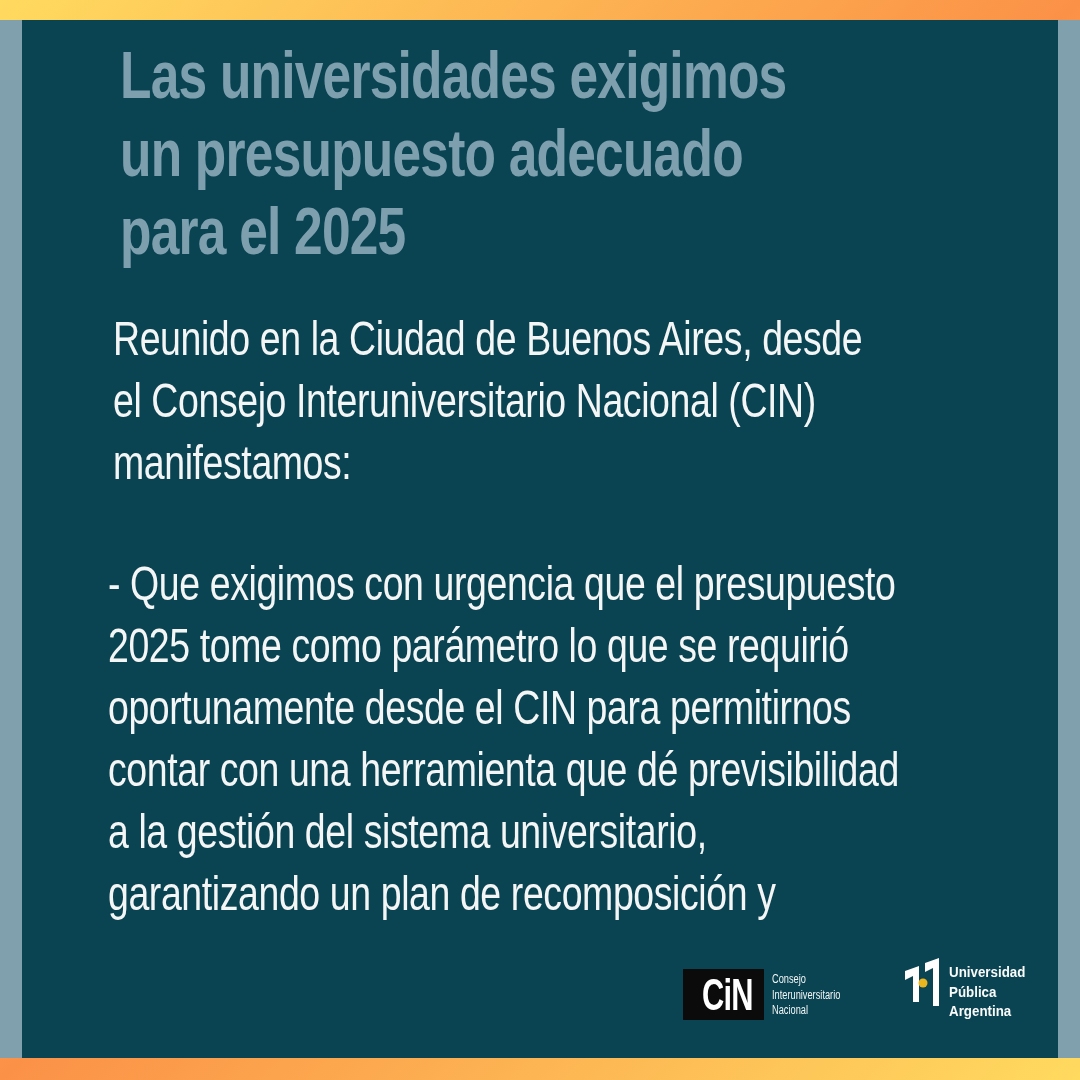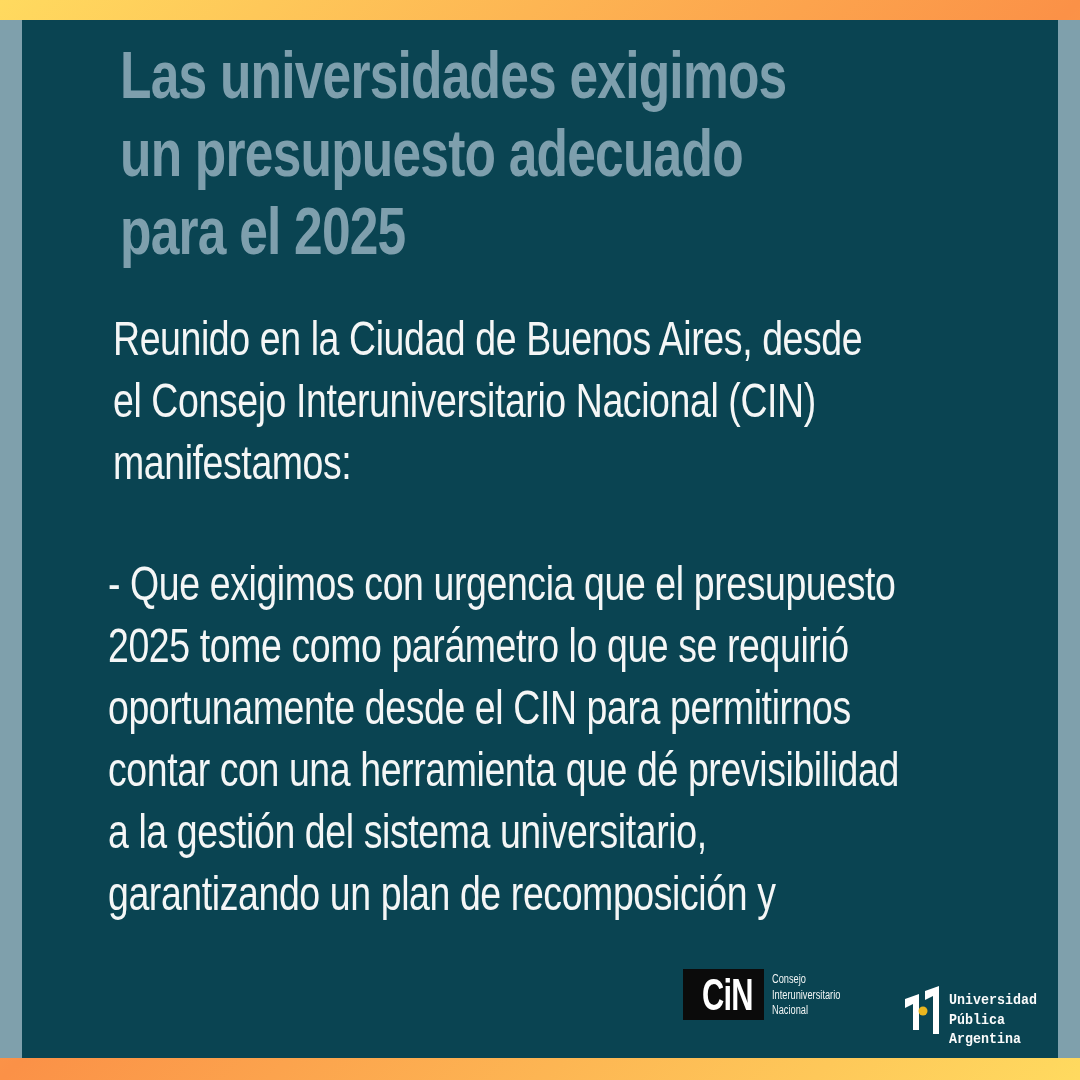--- a/index.html
+++ b/index.html
@@ -38,21 +38,21 @@
   .cin-wordmark {
     color:#FFFFFF; font-weight:bold; font-size:44px; letter-spacing:-1px;
     transform:scaleX(0.70); transform-origin:50% 50%;
   }
   .cin-caption {
     margin-left:8px; padding-top:3px; color:#F2F5F5;
     font-size:12.5px; line-height:15.5px; white-space:nowrap;
     transform:scaleX(0.74); transform-origin:0 0;
   }
 
-  .upa-logo { position:absolute; left:903px; top:984px; display:flex;font-family:Liberation Mono, monospace; }
+  .upa-logo { position:absolute; left:903px; top:956px; display:flex; }
   .upa-mark { width:40px; height:56px; }
   .upa-text {
     margin-left:6px; padding-top:7px; color:#FAFBFB; font-weight:bold;
     font-size:14.5px; line-height:19.5px; white-space:nowrap;
     transform:scaleX(0.92); transform-origin:0 0;
   }
 </style>
 </head>
 <body>
 

